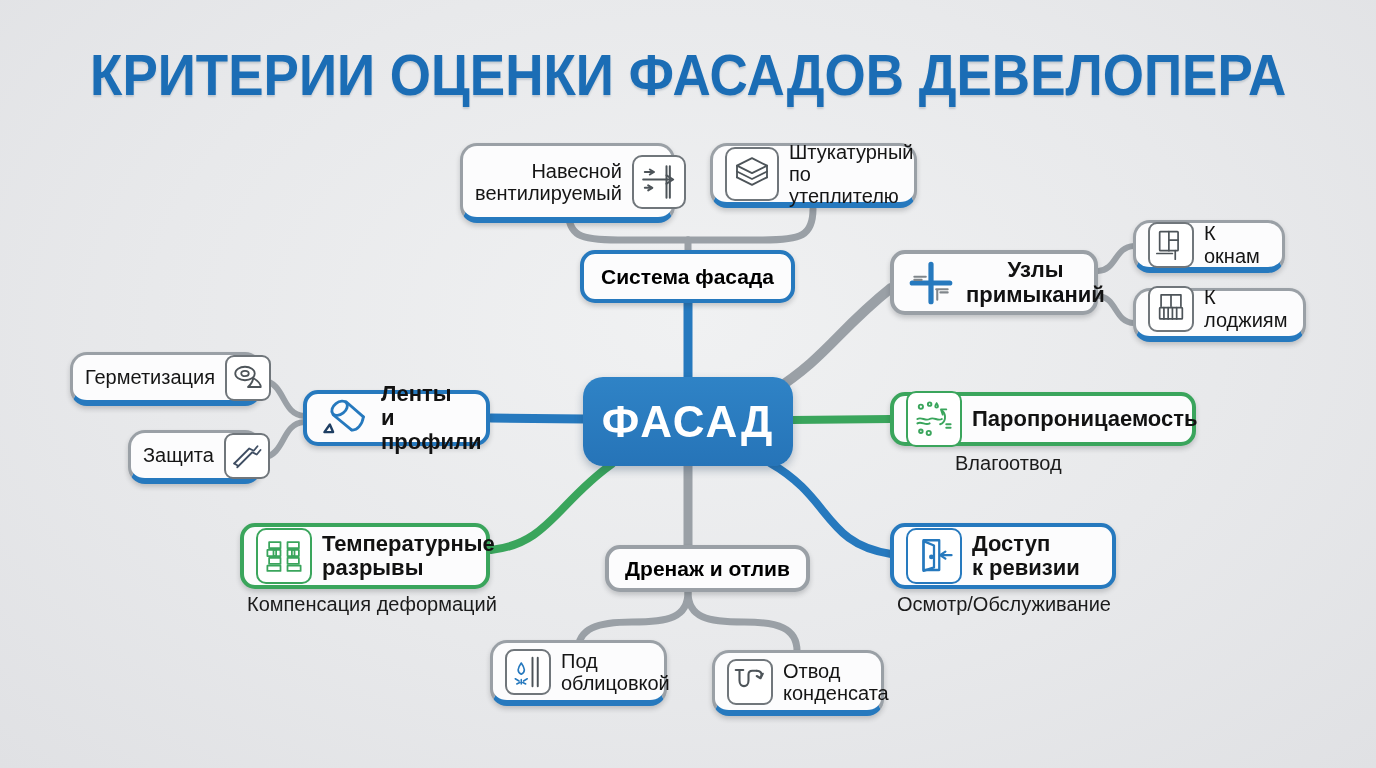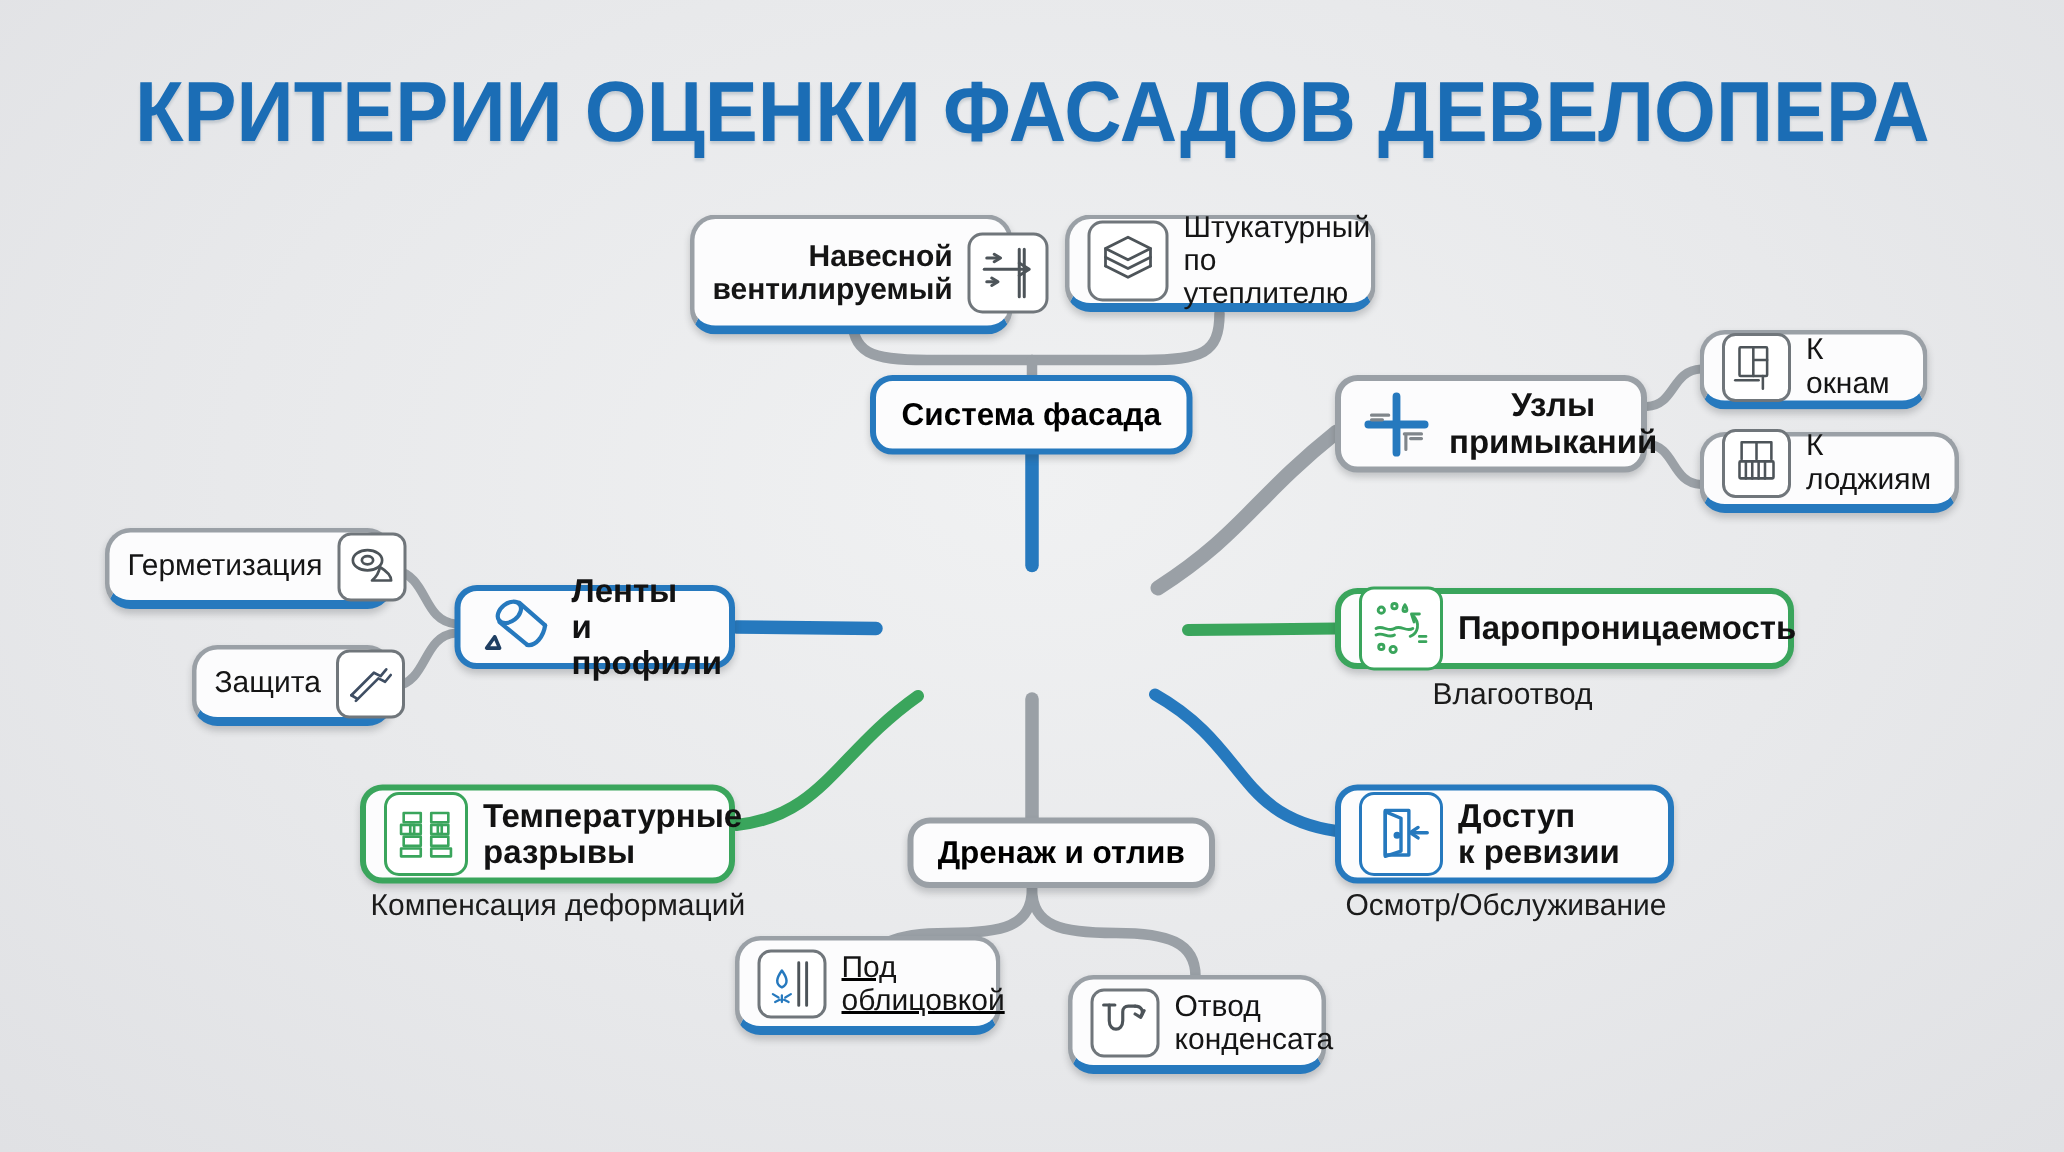--- a/index.html
+++ b/index.html
@@ -64,26 +64,29 @@
     <path stroke-width="8" d="M770,463 C832,498 824,544 891,554" stroke="#2679be"></path>
     <path stroke-width="9" d="M584,419 L491,418" stroke="#2679be"></path>
     <path stroke-width="6" d="M304,416 C281,414 286,384 263,380" stroke="#9aa0a6"></path>
     <path stroke-width="6" d="M304,422 C281,424 286,454 263,458" stroke="#9aa0a6"></path>
     <path stroke-width="8" d="M612,464 C558,502 548,544 491,550" stroke="#3aa55c"></path>
     <path stroke-width="9" d="M688,466 L688,546" stroke="#9aa0a6"></path>
     <path stroke-width="7" d="M688,592 C688,618 668,622 632,622 C598,622 578,628 578,651" stroke="#9aa0a6"></path>
     <path stroke-width="7" d="M688,592 C688,618 708,622 744,622 C778,622 797,628 797,651" stroke="#9aa0a6"></path>
   </svg>
 
+  <div class="node center-node" style="left:583px;top:377px;width:210px;height:89px;">
+    <span>ФАСАД</span>
+  </div>
 
   <div class="node main-blue" style="left:580px;top:250px;width:215px;height:53px;">
     <span class="center-label">Система фасада</span>
   </div>
 
-  <div class="node leaf" style="left:460px;top:143px;width:215px;height:80px;font-weight:bold;">
+  <div class="node leaf" style="left:460px;top:143px;width:215px;height:80px;">
     <div class="lines right-txt">
       <span class="leaf-label">Навесной</span>
       <span class="leaf-label">вентилируемый</span>
     </div>
     <span class="tile gray">
       <svg width="40" height="40" viewBox="0 0 48 48" fill="none" stroke="#4d5459" stroke-width="2.4" stroke-linecap="round" stroke-linejoin="round">
         <path d="M33,5 V43 M37,5 V43"></path>
         <path d="M5,21 H38"></path>
           <path d="M33,16 L41,21 L33,26"></path>
         <path d="M7,12 H17"></path>
@@ -239,21 +242,21 @@
       <span class="bold-label">Температурные</span>
       <span class="bold-label">разрывы</span>
     </div>
   </div>
   <div class="sub" style="left:247px;top:593px;">Компенсация деформаций</div>
 
   <div class="node main-gray" style="left:585px;top:545px;width:205px;height:47px;margin-left:20px;">
     <span class="center-label">Дренаж и отлив</span>
   </div>
 
-  <div class="node leaf" style="left:490px;top:624px;width:177px;height:66px;text-decoration:underline;">
+  <div class="node leaf" style="left:490px;top:640px;width:177px;height:66px;">
     <span class="tile gray sm">
       <svg width="36" height="36" viewBox="0 0 48 48" fill="none" stroke-linecap="round" stroke-linejoin="round">
         <path d="M30,5 V43 M37,5 V43" stroke="#4d5459" stroke-width="2.6"></path>
         <path d="M15,12 C20,19 21,24 15,27 C9,24 10,19 15,12 Z" stroke="#2679be" stroke-width="2.2"></path>
         <path d="M7,33 l5,3 M23,33 l-5,3 M15,34 v6 M9,40 l4,-2 M21,40 l-4,-2" stroke="#2679be" stroke-width="2"></path>
       </svg>
     </span>
     <div class="lines">
       <span class="leaf-label">Под</span>
       <span class="leaf-label">облицовкой</span>

